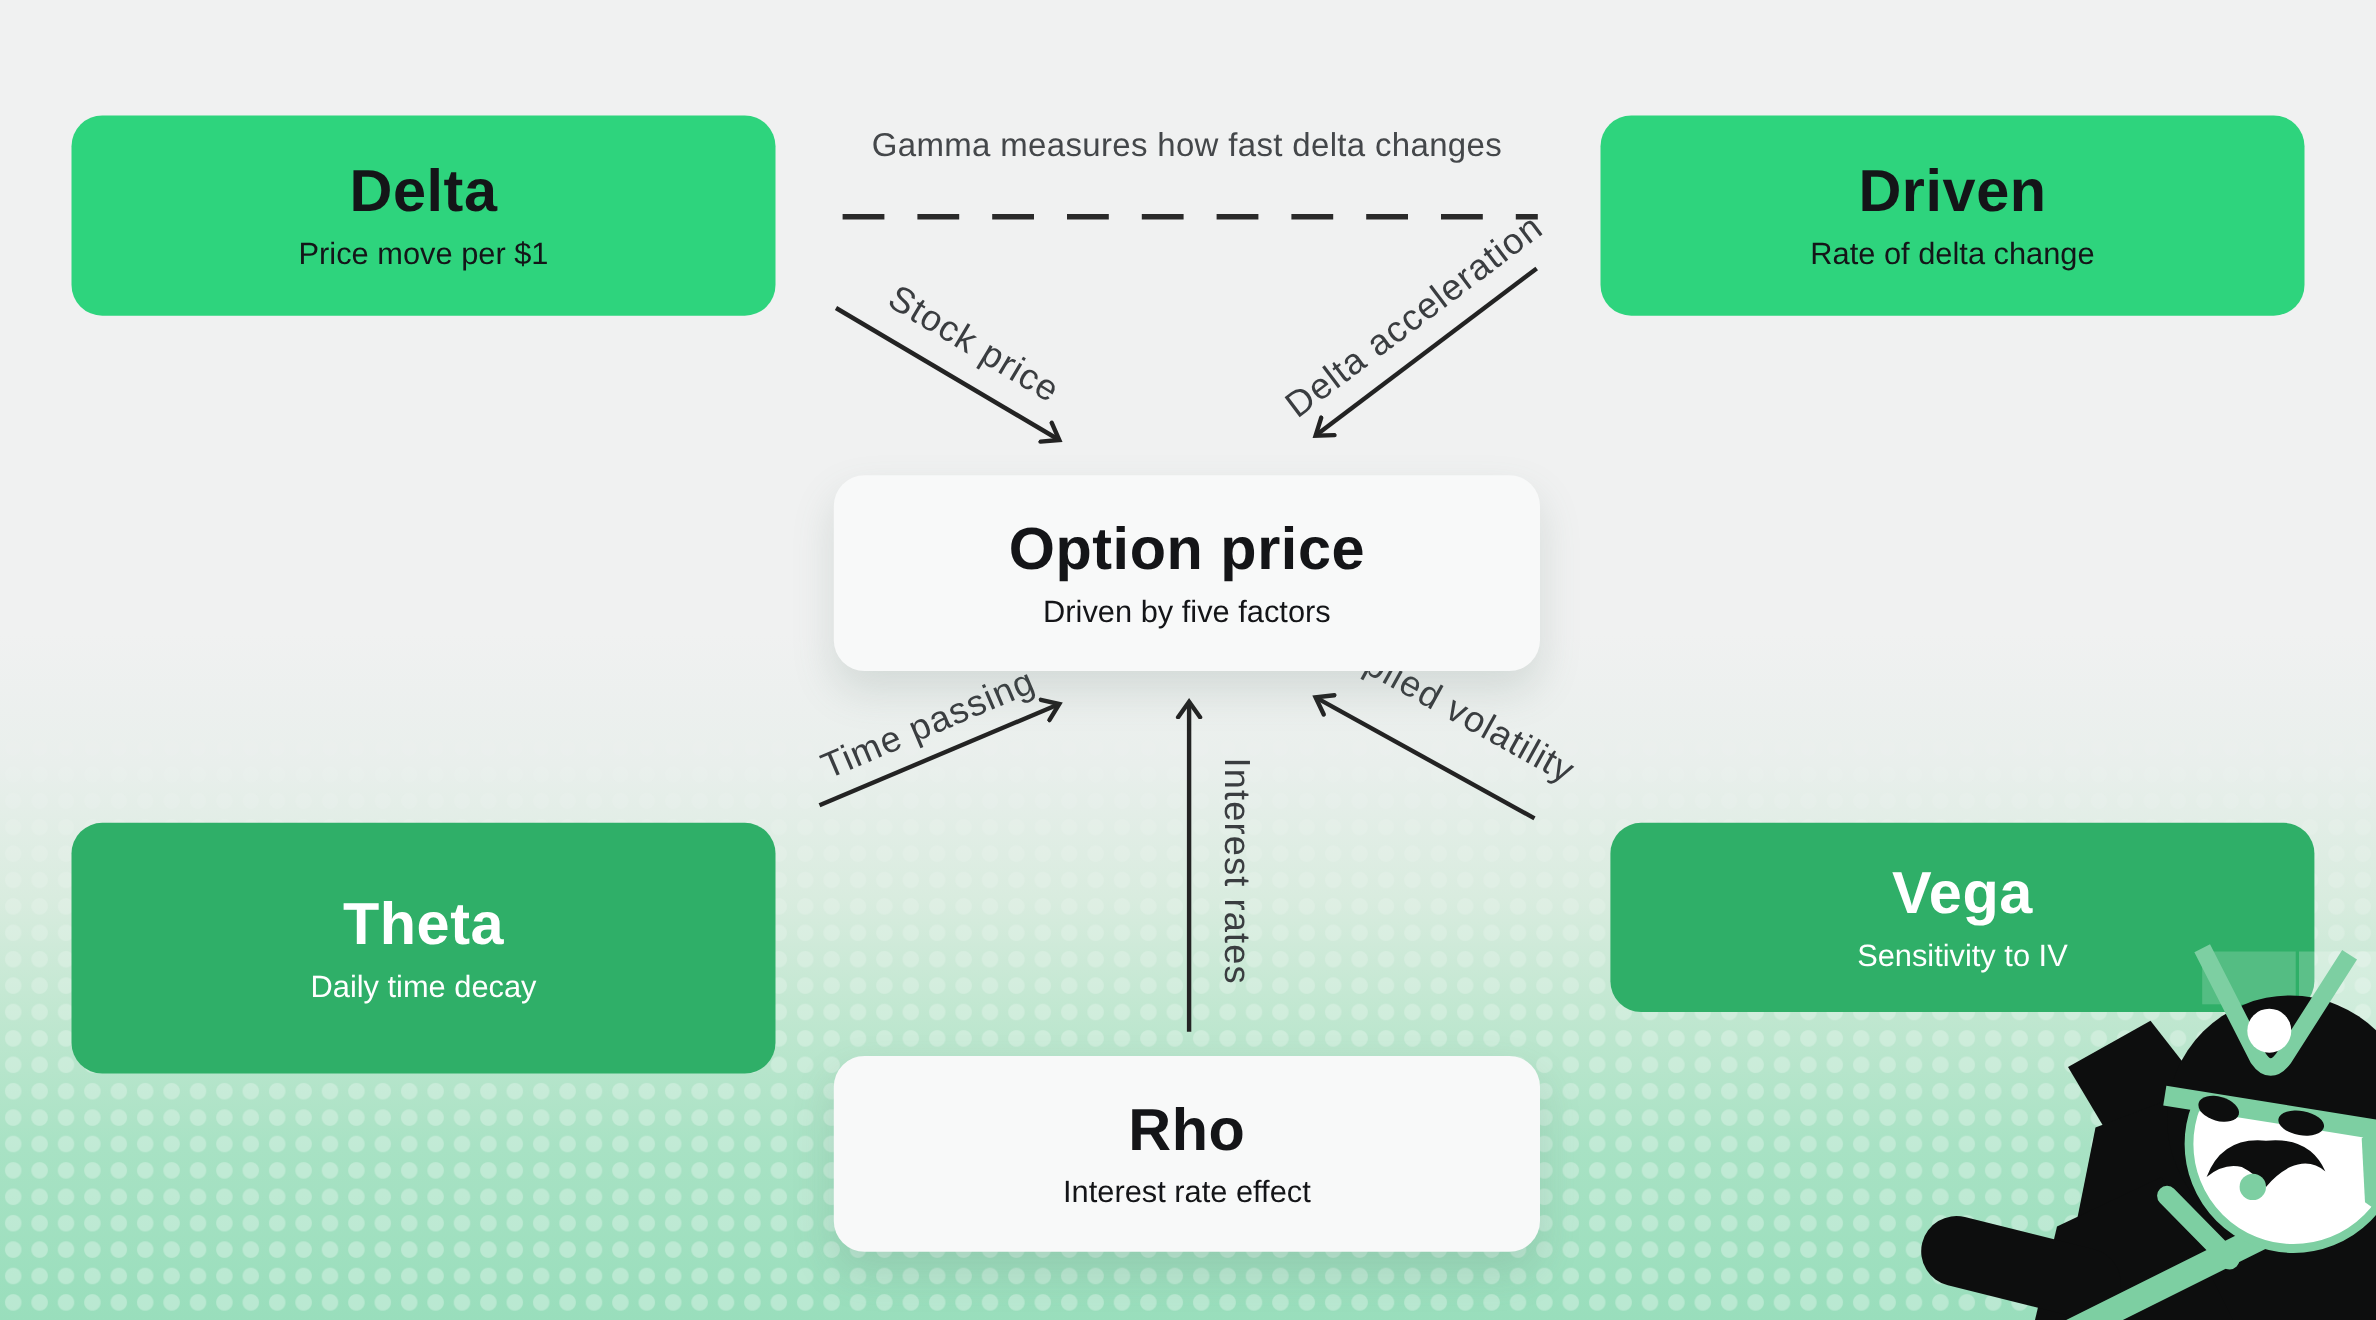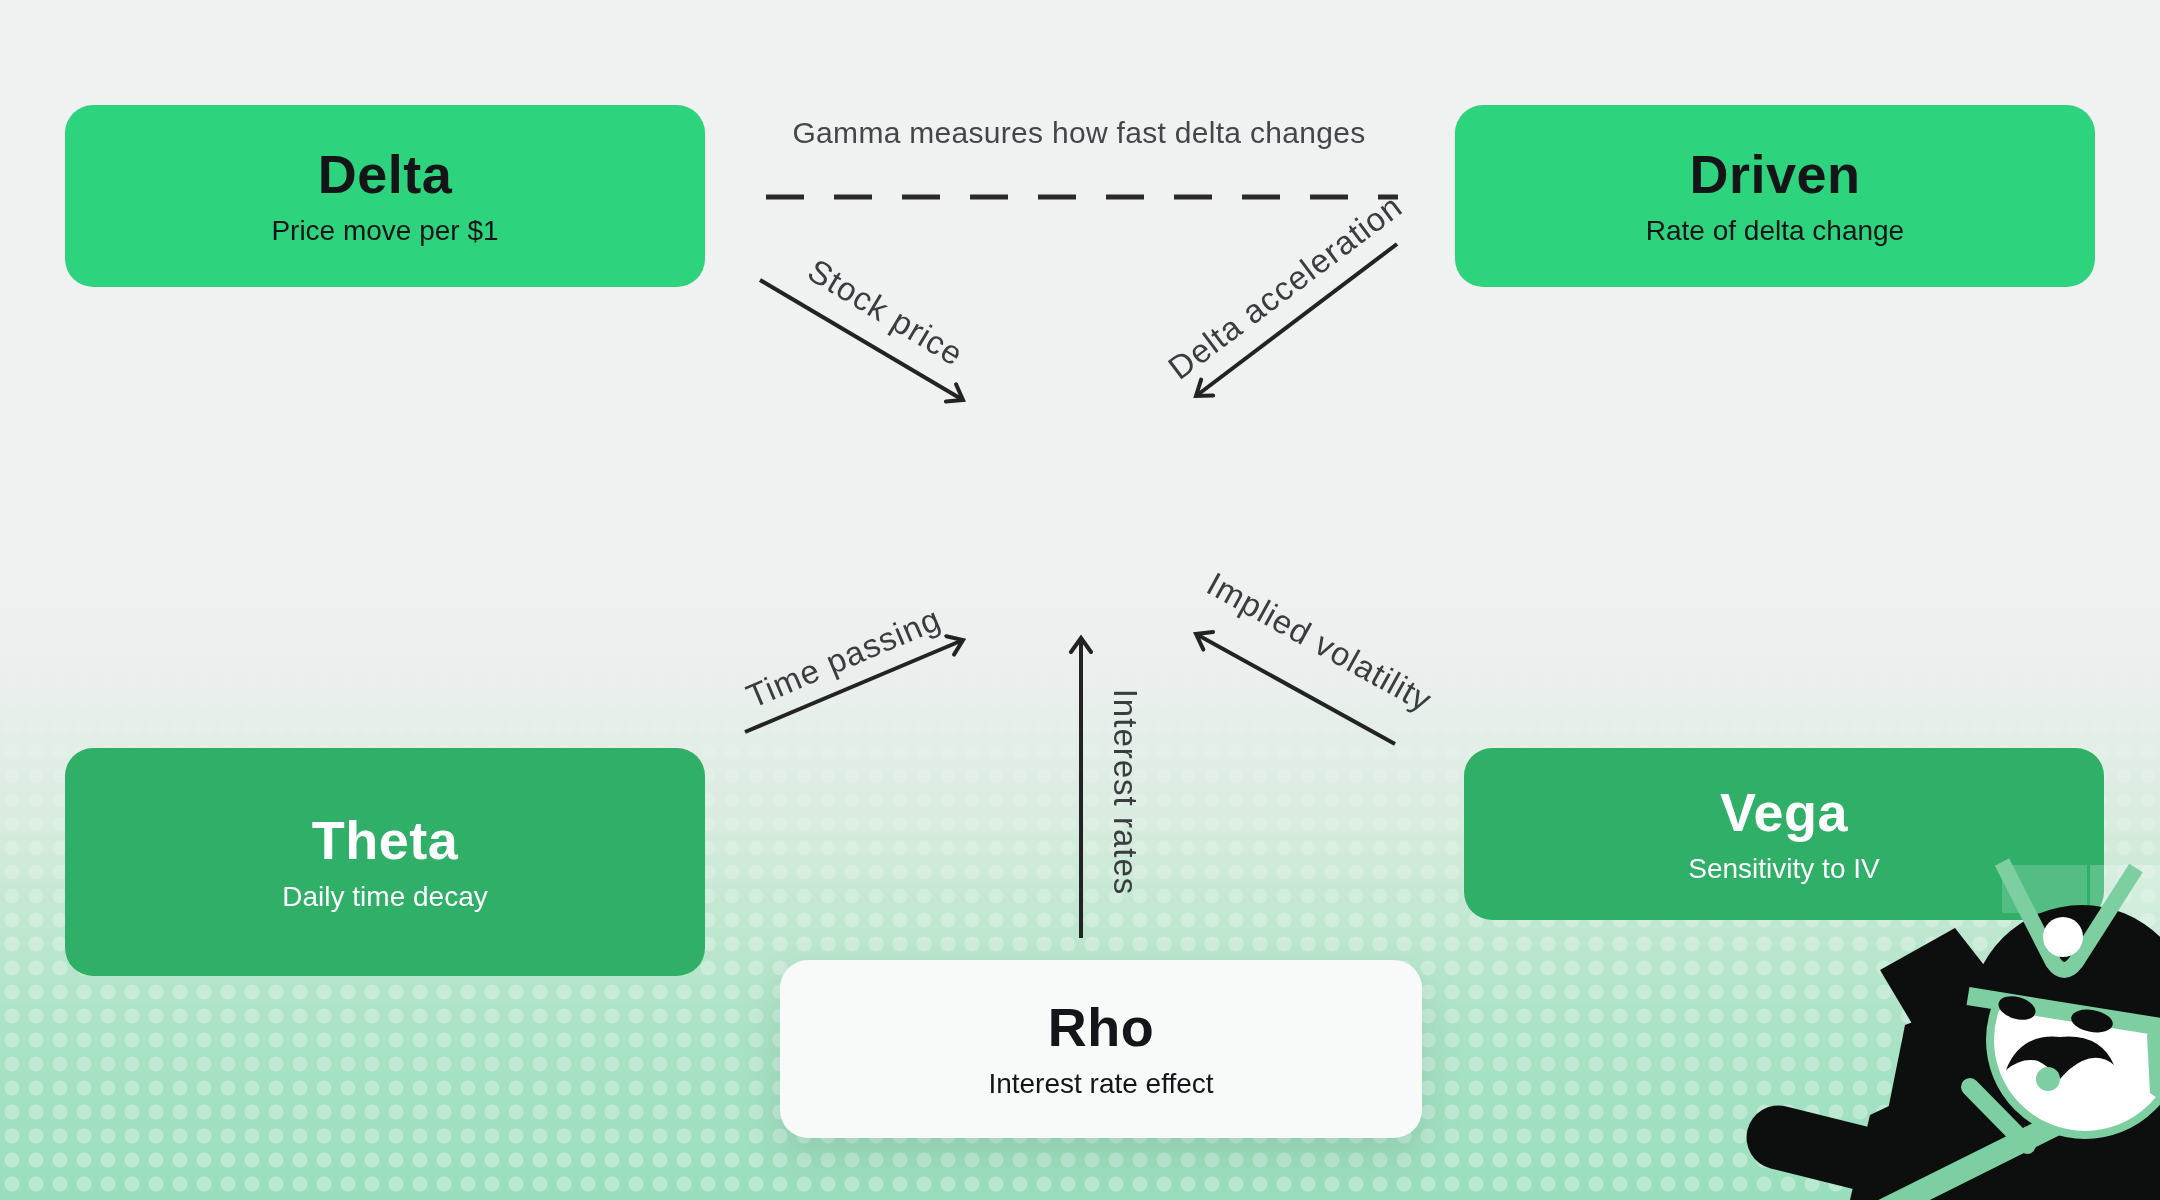--- a/index.html
+++ b/index.html
@@ -66,32 +66,36 @@
   <div class="node bright" style="left:65px;top:105px;width:640px;height:182px;">
     <div class="title">Delta</div>
     <div class="subtitle">Price move per $1</div>
   </div>
 
   <div class="node bright" style="left:1455px;top:105px;width:640px;height:182px;">
     <div class="title">Driven</div>
     <div class="subtitle">Rate of delta change</div>
   </div>
 
+  <div class="node card" style="left:758px;top:432px;width:642px;height:178px;">
+    <div class="title">Option price</div>
+    <div class="subtitle">Driven by five factors</div>
+  </div>
 
   <div class="node deep" style="left:65px;top:748px;width:640px;height:228px;">
     <div class="title">Theta</div>
     <div class="subtitle">Daily time decay</div>
   </div>
 
   <div class="node deep" style="left:1464px;top:748px;width:640px;height:172px;">
     <div class="title">Vega</div>
     <div class="subtitle">Sensitivity to IV</div>
   </div>
 
-  <div class="node card" style="left:780px;top:960px;width:642px;height:178px;">
+  <div class="node card" style="left:758px;top:960px;width:642px;height:178px;">
       <div class="title">Rho</div>
       <div class="subtitle">Interest rate effect</div>
     </div>
 
   <svg id="mascot" width="430" height="360" viewBox="0 0 430 360">
     <defs>
       <clipPath id="faceclip">
         <rect x="195" y="153" width="300" height="240" transform="rotate(9 195 153)"></rect>
       </clipPath>
     </defs>

